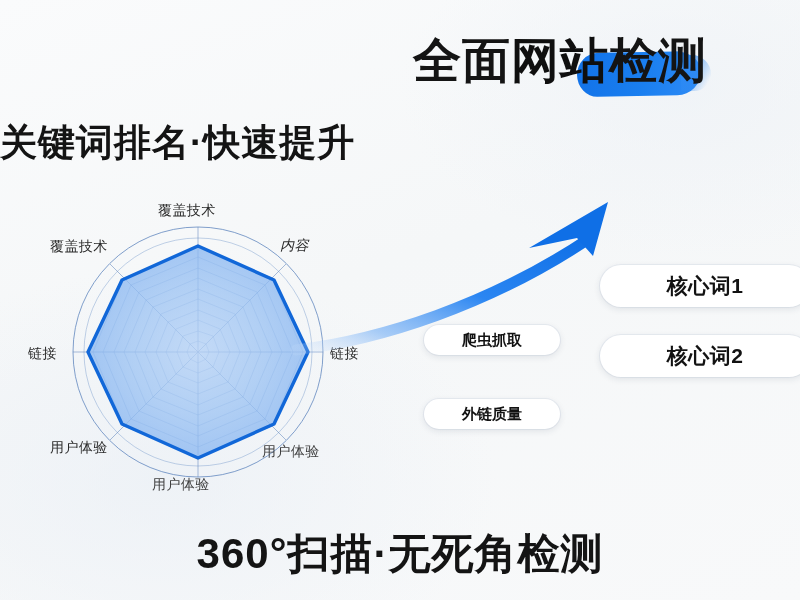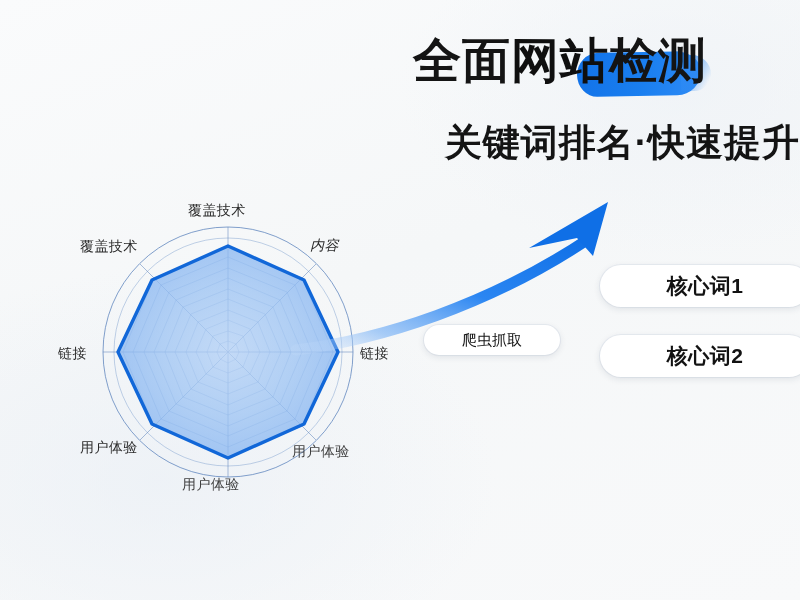--- a/index.html
+++ b/index.html
@@ -68,21 +68,21 @@
     height: 36px;
     background: linear-gradient(120deg, #2f8bf5 0%, rgba(47,139,245,0) 85%);
     border-radius: 0 20px 18px 0;
   }
 
   .subhead {
     position: absolute;
     top: 118px;
     left: 0;
     width: 800px;
-    text-align: right;
+    text-align: left;
     font-size: 37px;
     font-weight: bold;
     letter-spacing: 1px;
     color: #141414;
     white-space: nowrap;
   }
 
   
   .footline {
     position: absolute;
@@ -93,21 +93,21 @@
     font-size: 42px;
     font-weight: bold;
     letter-spacing: 1px;
     color: #141414;
     white-space: nowrap;
   }
 
   
   #radar {
     position: absolute;
-    left: 46px;
+    left: 16px;
     top: 190px;
   }
   .axis-label {
     position: absolute;
     font-size: 14px;
     color: #2b2b2b;
     white-space: nowrap;
     letter-spacing: 0.4px;
   }
   .axis-label.blurry {
@@ -124,21 +124,21 @@
     background: #ffffff;
     border-radius: 999px;
     box-shadow: 0 2px 7px rgba(28,44,70,0.11), 0 0 0 1px rgba(230,234,240,0.8);
     color: #121212;
     white-space: nowrap;
   }
   .pill-sm {
     height: 30px;
     padding: 0 16px;
     font-size: 15px;
-    font-weight: normal;
+    font-weight: bold;
   }
   .pill-lg {
     height: 42px;
     padding: 0 22px;
     font-size: 21px;
     font-weight: bold;
     letter-spacing: 0.5px;
   }
 
   
@@ -225,22 +225,26 @@
         <stop offset="100%" stop-color="#0f6fe6"></stop>
       </linearGradient>
     </defs>
     <path d="M 6,170 C 90,160 200,125 300,58" fill="none" stroke="url(#arrowGrad)" stroke-width="11" stroke-linecap="round"></path>
     <path d="M 318,22 L 303,76 L 287,58 L 239,68 Z" fill="#0f6fe6"></path>
   </svg>
 
   <div class="pill pill-sm" style="left:424px; top:325px; width:104px;">
     <span>爬虫抓取</span>
   </div>
+  <div class="pill pill-sm" style="left:424px; top:399px; width:104px;">
+    <span>外链质量</span>
+  </div>
 
   <div class="pill pill-lg" style="left:600px; top:265px; width:166px;">
     <span>核心词1</span>
   </div>
   <div class="pill pill-lg" style="left:600px; top:335px; width:166px;">
     <span>核心词2</span>
   </div>
 
+  <div class="footline">360°扫描·无死角检测</div>
 
 </div>
 
 </body></html>

